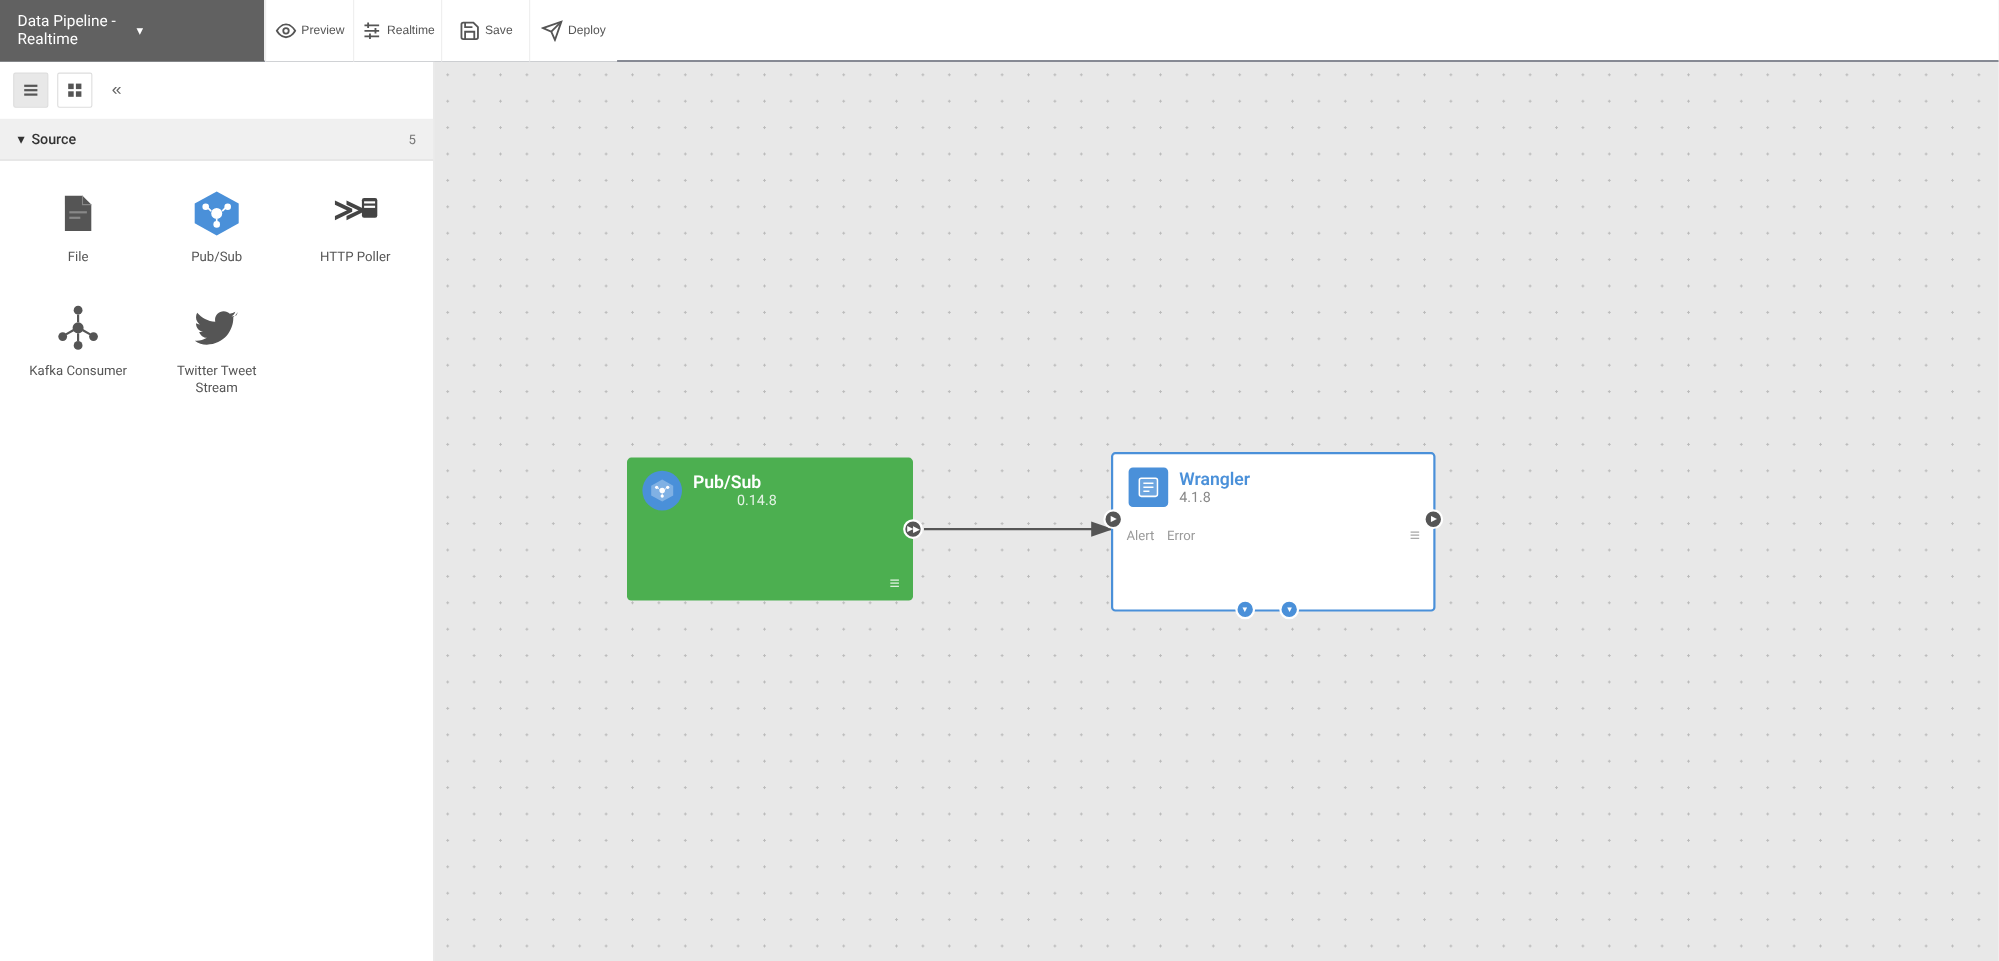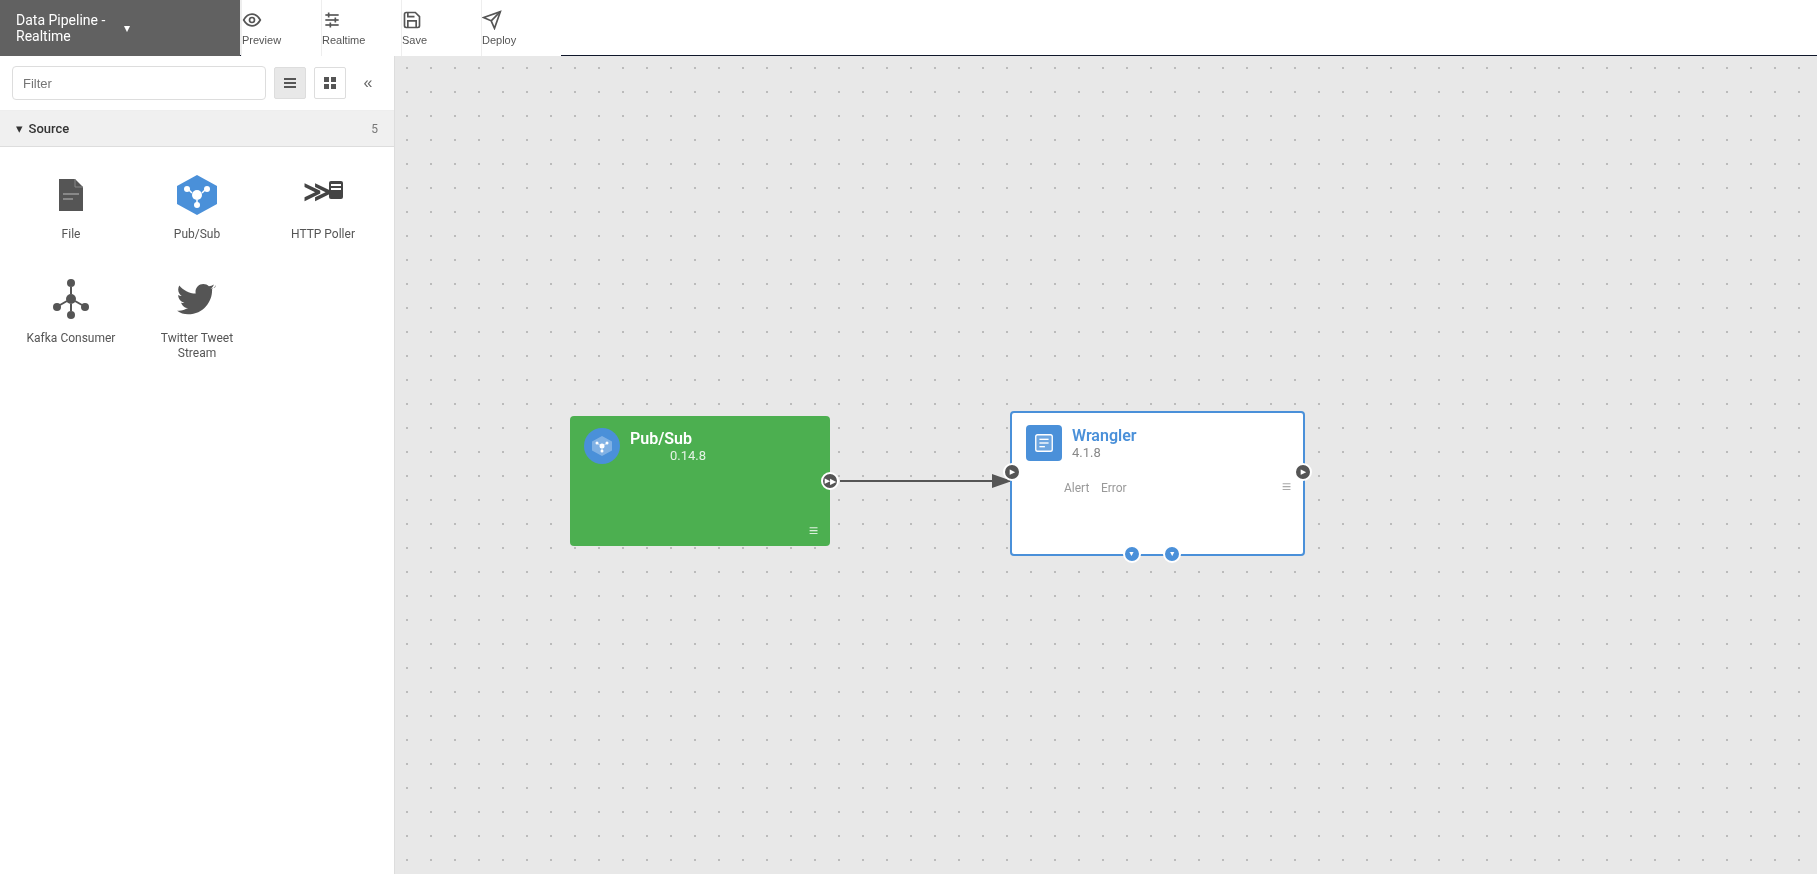--- a/index.html
+++ b/index.html
@@ -35,22 +35,22 @@
       color: #999;
     }
     .top-bar-actions {
       display: flex;
       align-items: center;
       height: 100%;
       border-left: 1px solid #eee;
     }
     .top-bar-btn {
       display: flex;
-      flex-direction: column;
-      align-items: flex-start;
+      flex-direction: row;
+      align-items: center;
       justify-content: center;
       width: 80px;
       height: 56px;
       border: none;
       background: #fff;
       cursor: pointer;
       font-size: 11px;
       color: #555;
       border-left: 1px solid #eee;
       gap: 4px;
@@ -264,21 +264,20 @@
       justify-content: flex-end;
       padding: 6px 12px;
       margin-top: auto;
     }
 
     .node-footer-wrangler {
       display: flex;
       align-items: center;
       justify-content: space-between;
       padding: 4px 12px 6px 12px;
-      margin-left: 40px;
     }
 
     .node-menu-icon {
       color: rgba(255,255,255,0.8);
       font-size: 16px;
       cursor: pointer;
     }
 
     .node-menu-icon-dark {
       color: #aaa;
@@ -393,21 +392,20 @@
       </svg>
       <span>Deploy</span>
     </button>
   </div>
 </div>
 
 <div class="main-layout">
 
   <div class="sidebar">
     <div class="sidebar-header">
-      <input class="filter-input" type="text" placeholder="Filter" style="">
       <button class="view-btn active">
         <svg width="16" height="16" viewBox="0 0 16 16" fill="#555">
           <rect x="2" y="3" width="12" height="2"></rect>
           <rect x="2" y="7" width="12" height="2"></rect>
           <rect x="2" y="11" width="12" height="2"></rect>
         </svg>
       </button>
       <button class="view-btn">
         <svg width="16" height="16" viewBox="0 0 16 16" fill="#555">
           <rect x="2" y="2" width="5" height="5"></rect>

